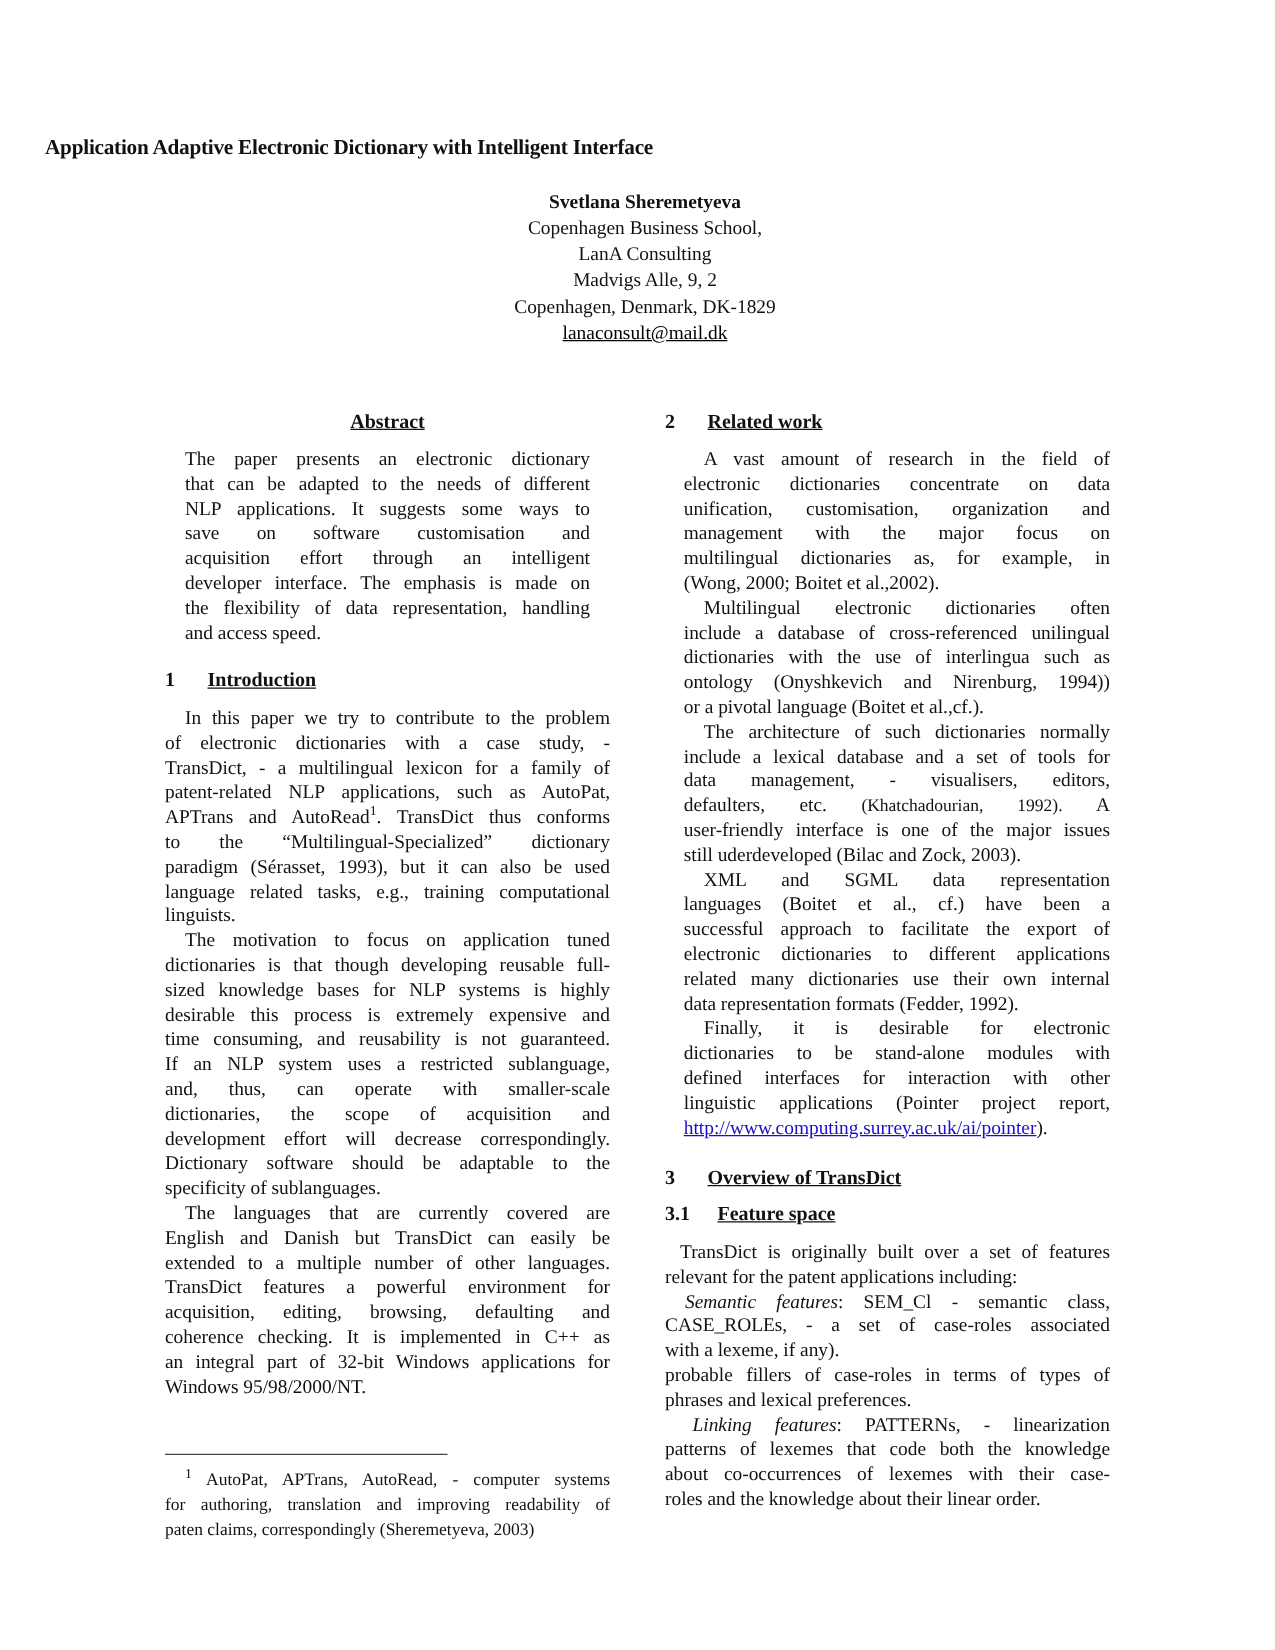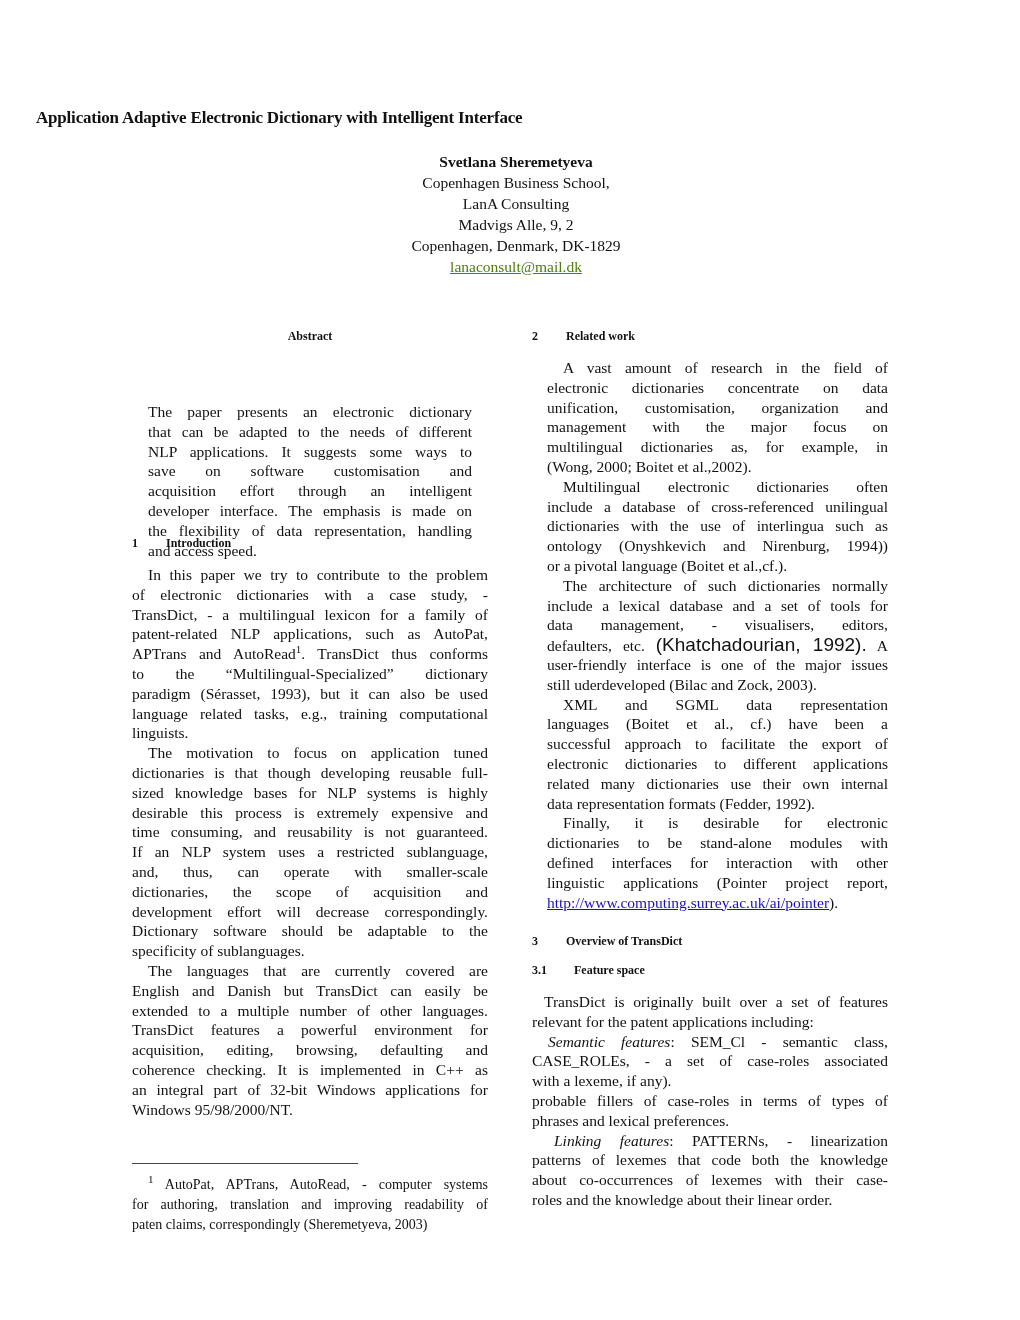--- a/index.html
+++ b/index.html
@@ -10,65 +10,65 @@
   }
   .title {
     position: absolute; left: 0; width: 1020px; top: 108px;
     text-align: left; font-weight: bold; font-size: 17px; letter-spacing: -0.2px; padding-left: 36px;
   }
   .author-block {
     position: absolute; left: 0; width: 1032px; top: 151px;
     text-align: center; font-size: 15.5px; line-height: 21px;
   }
   .author-name { font-weight: bold; }
-  .email { color: #4d7c0f; text-decoration: underline; }
+  .email { color: #000000; text-decoration: underline; }
   .col { position: absolute; width: 356px; font-size: 15.5px; }
   .col.left { left: 132px; }
   .abstract-col { left: 148px; width: 324px; }
   .right-body { left: 547px; width: 341px; }
   .line {
     display: block; height: 19.8px; line-height: 19.8px;
     text-align: justify; text-align-last: justify; white-space: nowrap;
   }
   .line.last { text-align-last: left; }
   .indent { padding-left: 16px; }
   .heading {
-    position: absolute; font-weight: bold; font-size: 12px;
+    position: absolute; font-weight: bold; font-size: 16px; text-decoration: underline;
   }
   .heading .num { display: inline-block; width: 34px; }
   .heading.sub .num { display: inline-block; width: 42px; }
   .center-h { text-align: center; }
   .fn-rule {
     position: absolute; left: 132px; top: 1163px; width: 226px; height: 1px;
     background: #444;
   }
   .footnote {
     position: absolute; left: 132px; width: 356px; top: 1175px; font-size: 14px;
   }
   .footnote .line { height: 19.8px; line-height: 19.8px; }
   sup { font-size: 11px; vertical-align: 6px; line-height: 0; }
   .link { color: #1a0dcc; text-decoration: underline; }
   em { font-style: italic; }
-  .khat { font-family: Liberation Sans, sans-serif; font-size: 19px; }
+  .khat { font-family: Liberation Serif, serif; font-size: 14px; }
 </style>
 </head>
 <body>
 
 <div class="title">Application Adaptive Electronic Dictionary with Intelligent Interface</div>
 <div class="author-block">
   <div class="author-name">Svetlana Sheremetyeva</div>
   <div>Copenhagen Business School,</div>
   <div>LanA Consulting</div>
   <div>Madvigs Alle, 9, 2</div>
   <div>Copenhagen, Denmark, DK-1829</div>
   <div><span class="email">lanaconsult@mail.dk</span></div>
 </div>
 
 <div class="heading center-h" style="left:148px;width:324px;top:329px;">Abstract</div>
-<div class="col abstract-col" style="top:358px;margin-top:44px;">
+<div class="col abstract-col" style="top:358px;">
   <span class="line">The paper presents an electronic dictionary</span>
   <span class="line">that can be adapted to the needs of different</span>
   <span class="line">NLP applications. It suggests some ways to</span>
   <span class="line">save on software customisation and</span>
   <span class="line">acquisition effort through an intelligent</span>
   <span class="line">developer interface. The emphasis is made on</span>
   <span class="line">the flexibility of data representation, handling</span>
   <span class="line last">and access speed.</span>
 </div>
 

